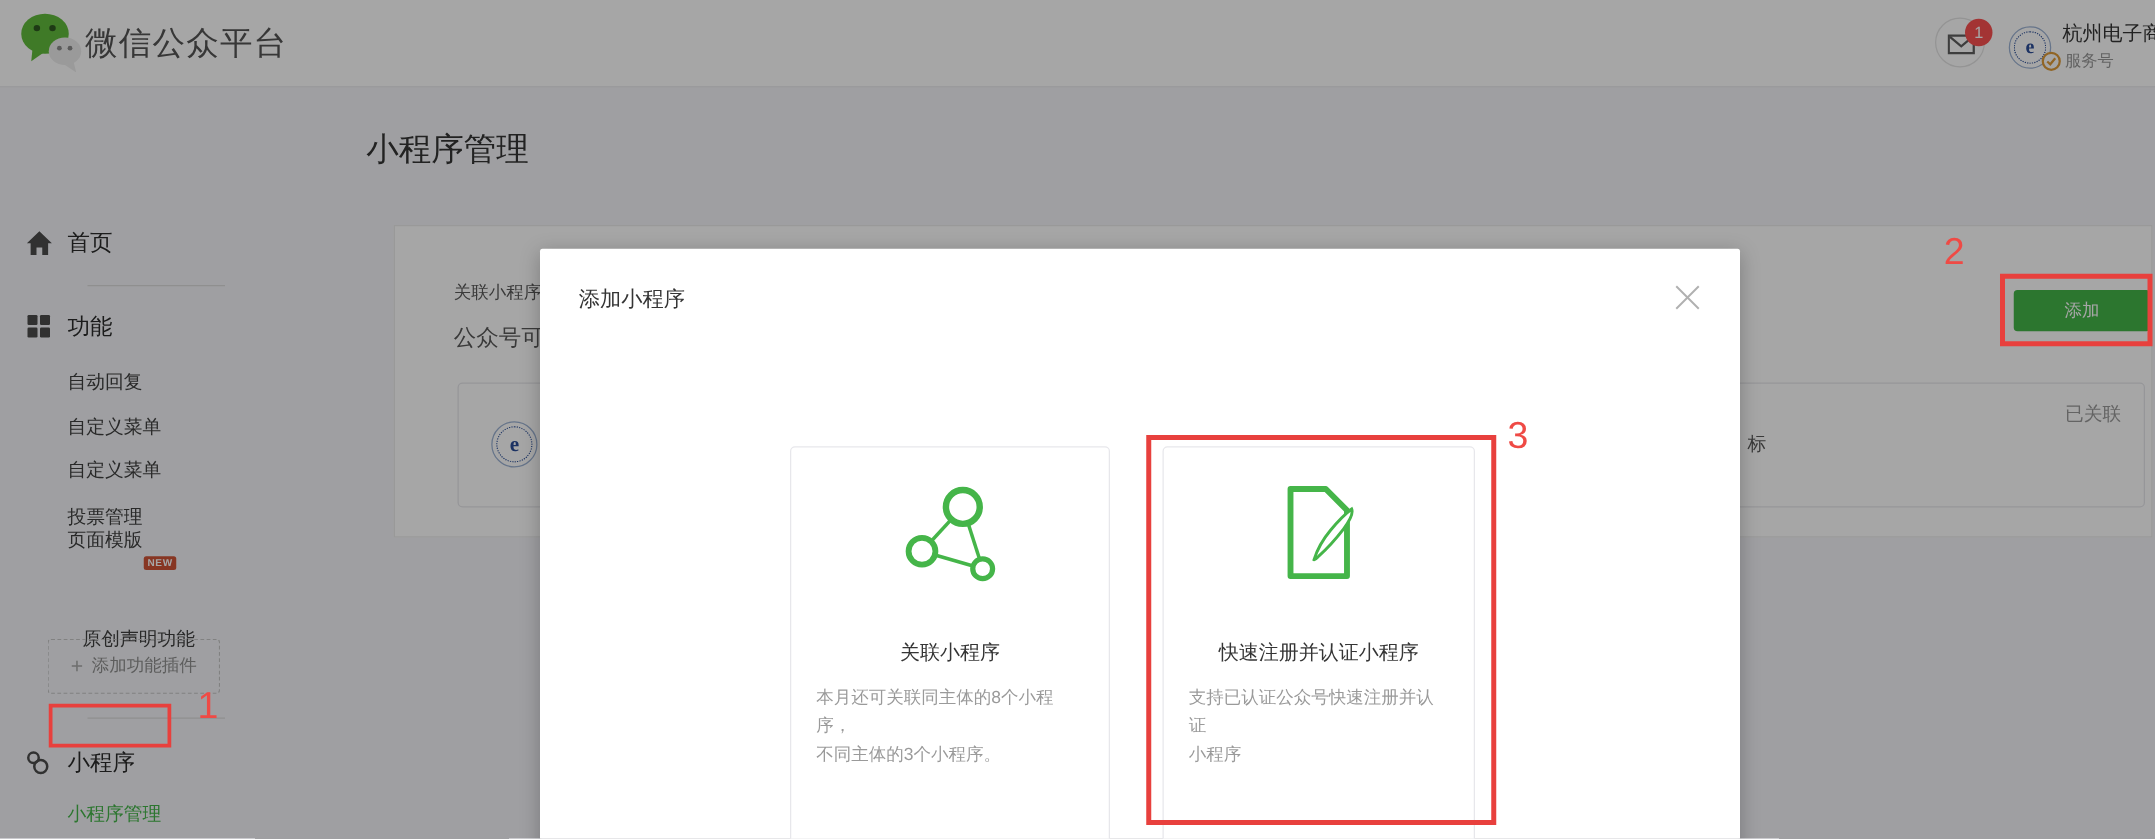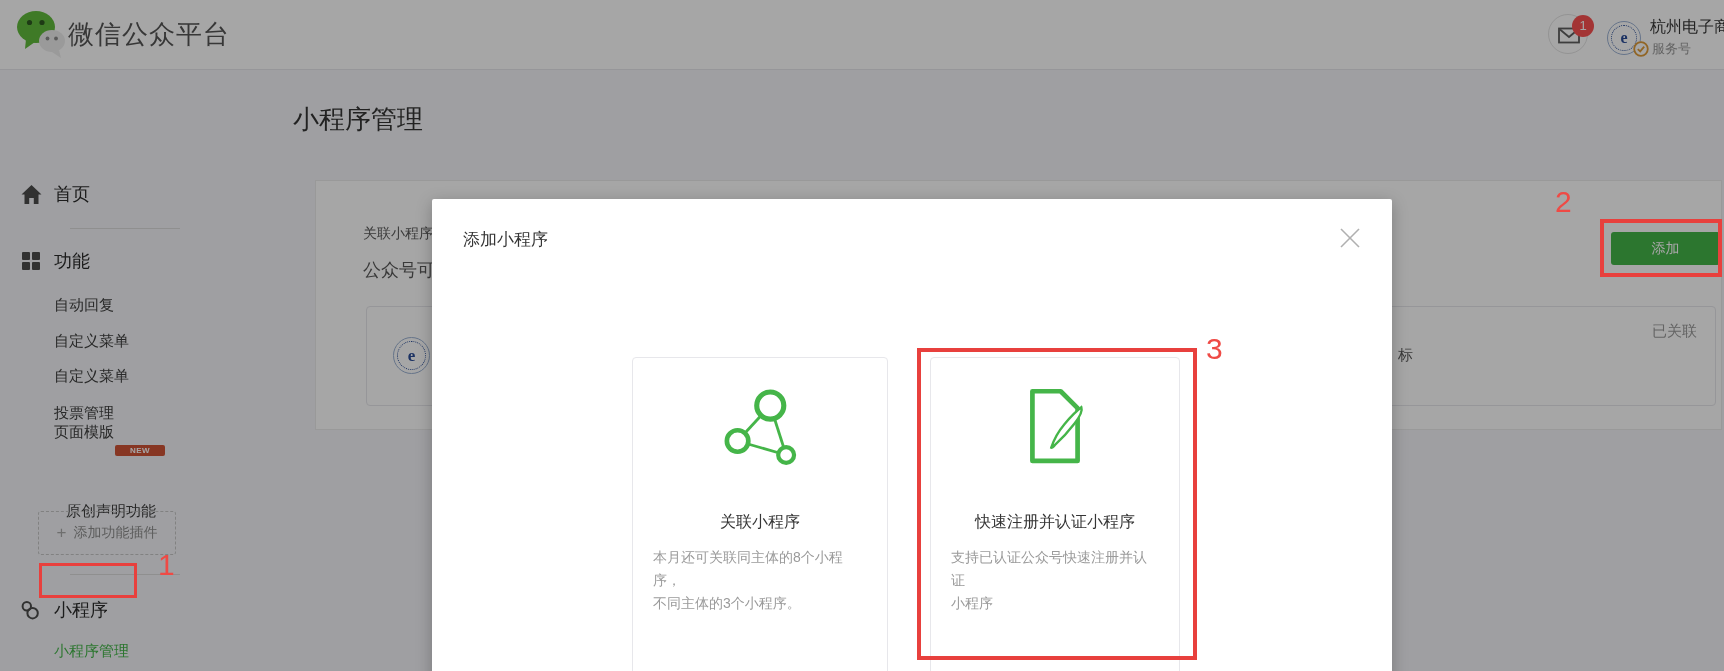--- a/index.html
+++ b/index.html
@@ -22,21 +22,21 @@
   .verified { position:absolute; left:1633px; top:41px; width:16px; height:16px; }
   .account-name { position:absolute; left:1650px; top:17px; font-size:16px; color:#353535; white-space:nowrap; }
   .account-type { position:absolute; left:1652px; top:40px; font-size:13px; color:#989898; }
 
   
   .sidebar { position:absolute; left:0; top:70px; width:265px; height:601px; }
   .side-label { position:absolute; left:54px; font-size:18px; color:#2b2b2b; cursor:pointer; }
   .side-item { position:absolute; left:54px; font-size:15px; color:#404040; cursor:pointer; }
   .side-icon { position:absolute; }
   .divider { position:absolute; left:70px; width:110px; height:1px; background:#dcdcdc; }
-  .new-badge { position:absolute; left:115px; top:375px; background:#cf5336; color:#fff; font-size:8px; font-weight:bold; padding:1px 15px; border-radius:2px; letter-spacing:0.5px; }
+  .new-badge { position:absolute; left:115px; top:375px; background:#cf5336; color:#fff; font-size:8px; font-weight:bold; padding:1px 3px; border-radius:2px; letter-spacing:0.5px; }
   .add-plugin { position:absolute; left:38px; top:441px; width:138px; height:44px; border:1px dashed #c6c6c6; border-radius:3px; color:#8f8f8f; font-size:14px; display:flex; align-items:center; justify-content:center; gap:7px; cursor:pointer; background:transparent; }
   .add-plugin .plus { font-size:17px; color:#aaaaaa; }
   .mp-active { color:#44b549; }
 
   
   .page-title { position:absolute; left:293px; top:102px; font-size:26px; color:#353535; }
   .content-card { position:absolute; left:315px; top:180px; width:1407px; height:250px; background:#ffffff; border:1px solid #ececec; }
   .intro-line1 { position:absolute; left:363px; top:225px; font-size:14px; color:#595959; }
   .intro-line2 { position:absolute; left:363px; top:258px; font-size:18px; color:#595959; }
   .add-btn { position:absolute; left:1611px; top:232px; width:109px; height:33px; background:#44b549; color:#ffffff; font-size:14px; border:none; border-radius:3px; cursor:pointer; }

